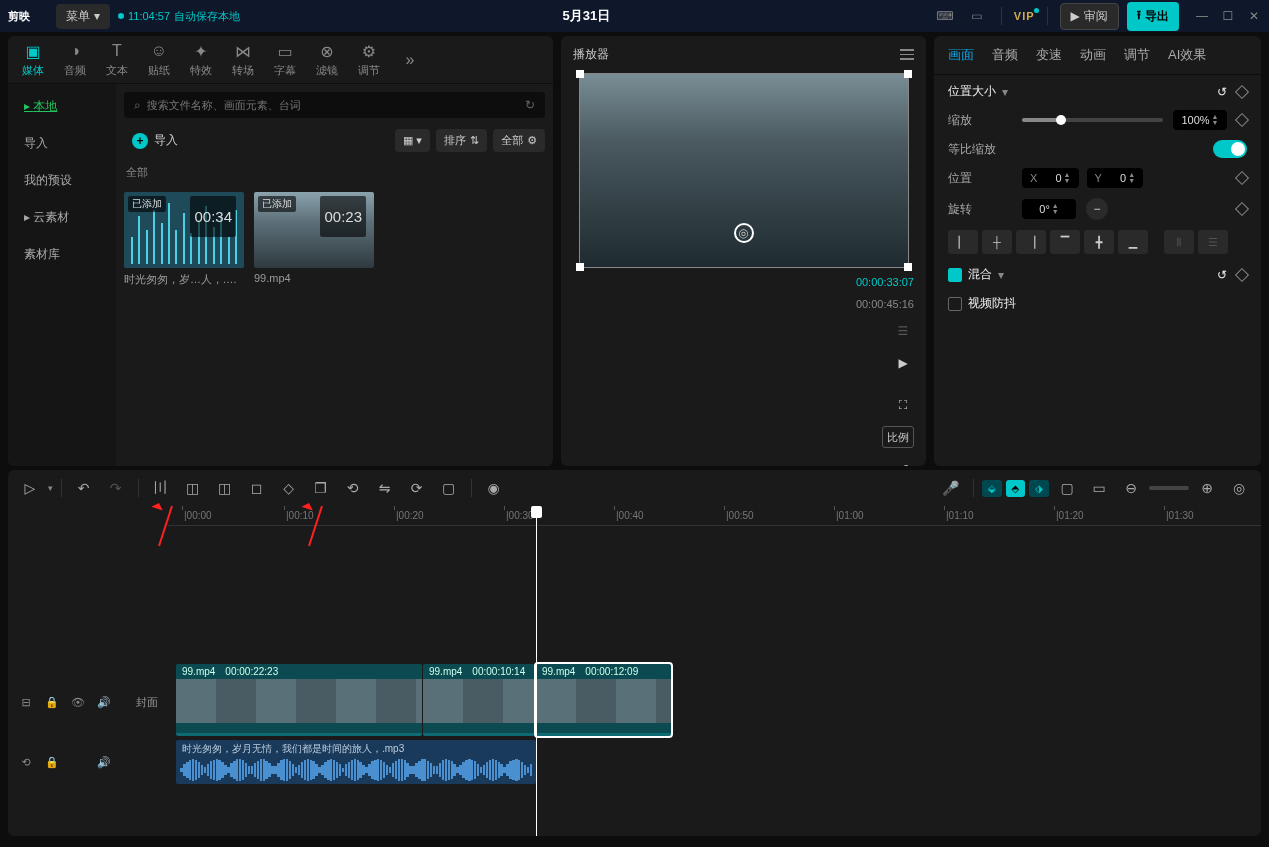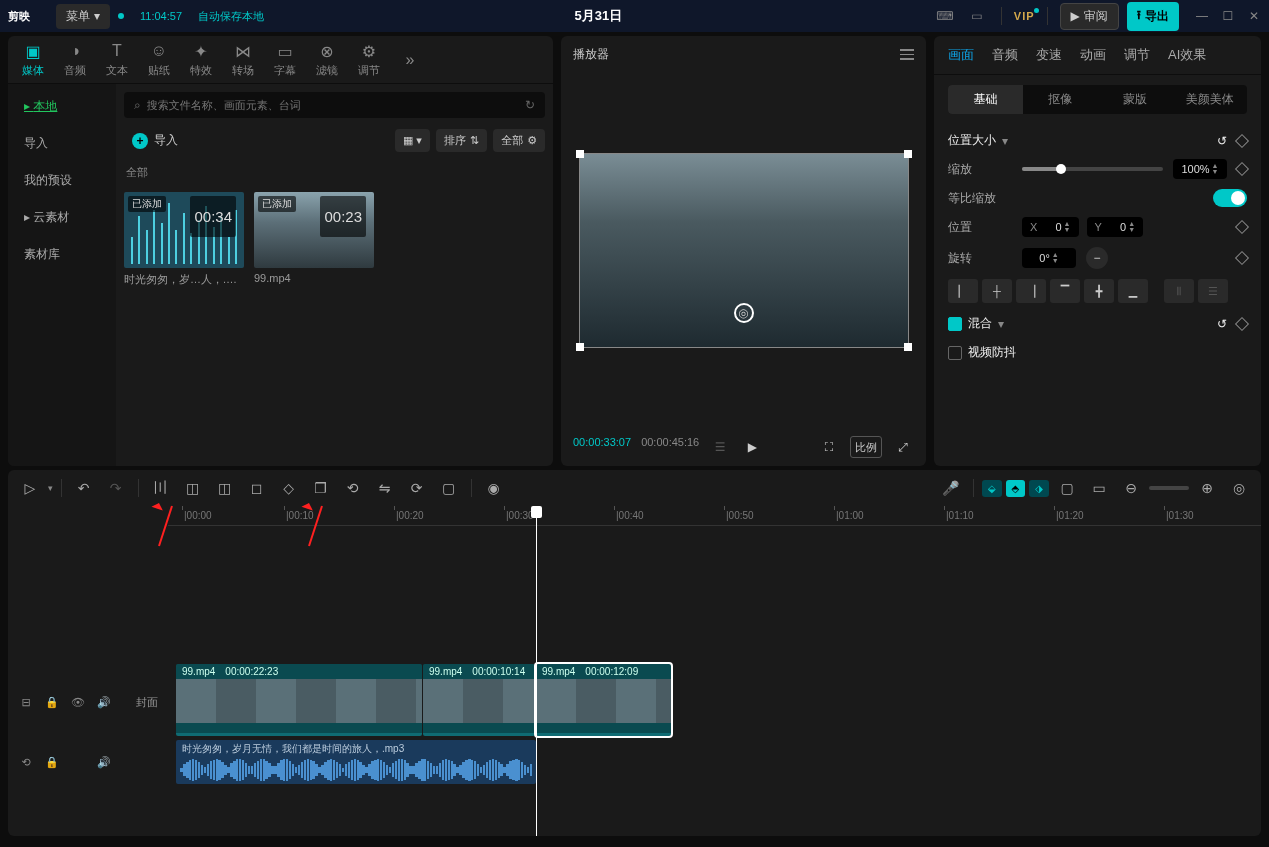--- a/index.html
+++ b/index.html
@@ -1,20 +1,20 @@
 <!DOCTYPE html>
 <html><head>
 <meta charset="utf-8">
 <style>
 * { margin: 0; padding: 0; box-sizing: border-box; font-family: "Microsoft YaHei", sans-serif; }
 body { background: #0d0d0d; color: #ccc; width: 1269px; height: 847px; overflow: hidden; font-size: 12px; position: relative; }
 .titlebar { height: 32px; background: #0f172a; display: flex; align-items: center; padding: 0 8px; gap: 8px; }
 .logo { width: 40px; height: 20px; display: flex; align-items: center; font-weight: bold; color: #fff; font-size: 11px; }
 .menu-btn { background: #2a2a2a; padding: 4px 10px; border-radius: 4px; display: flex; align-items: center; gap: 4px; cursor: pointer; color:#ccc; }
-.save-status { color: #00c8c8; font-size: 11px; display: flex; align-items: center; gap: 16px; }
+.save-status { color: #00c8c8; font-size: 11px; display: flex; align-items: center; gap: 4px; }
 .save-dot { width: 6px; height: 6px; background: #00c8c8; border-radius: 50%; }
 .title-center { flex: 1; text-align: center; color: #fff; font-weight: bold; font-size: 13px; }
 .title-right { display: flex; align-items: center; gap: 8px; }
 .tr-icon { width: 24px; height: 24px; display: flex; align-items: center; justify-content: center; color: #888; cursor: pointer; border-radius: 4px; }
 .vip { color: #d4a94c; font-weight: bold; font-size: 11px; letter-spacing: 1px; position: relative; }
 .vip::after { content: ''; position: absolute; top: -2px; right: -4px; width: 5px; height: 5px; background: #00c8c8; border-radius: 50%; }
 .review-btn { background: #2a2a2a; padding: 4px 10px; border-radius: 4px; display: flex; align-items: center; gap: 4px; cursor: pointer; border: 1px solid #444; }
 .export-btn { background: #00c8c8; color: #000; padding: 4px 10px; border-radius: 4px; display: flex; align-items: center; gap: 4px; cursor: pointer; font-weight: bold; }
 .win-btns { display: flex; gap: 12px; margin-left: 8px; }
 .win-btn { width: 14px; height: 14px; display: flex; align-items: center; justify-content: center; color: #888; cursor: pointer; }
@@ -46,21 +46,21 @@
 .clip-thumb.video { background: linear-gradient(180deg, #8aa3ad 0%, #5c6f78 40%, #2f3a3f 100%); }
 .clip-badge { position: absolute; top: 4px; left: 4px; background: rgba(0,0,0,0.6); padding: 1px 4px; border-radius: 2px; font-size: 10px; color: #ddd; }
 .clip-dur { position: absolute; top: 4px; right: 8px; background: rgba(0,0,0,0.6); padding: 12px 4px; border-radius: 2px; font-size: 15px; color: #ddd; }
 .clip-name { font-size: 11px; color: #999; margin-top: 4px; white-space: nowrap; overflow: hidden; text-overflow: ellipsis; }
 .player-header { display: flex; align-items: center; justify-content: space-between; padding: 10px 12px; color: #ccc; }
 .player-area { flex: 1; display: flex; align-items: center; justify-content: center; position: relative; }
 .player-frame { width: 330px; height: 195px; border: 1px solid #888; position: relative; background: linear-gradient(180deg, #7a8d95 0%, #4a5a60 35%, #1e2a30 100%); }
 .pf-handle { position: absolute; width: 8px; height: 8px; background: #fff; }
 .pf-tl { top: -4px; left: -4px; } .pf-tr { top: -4px; right: -4px; } .pf-bl { bottom: -4px; left: -4px; } .pf-br { bottom: -4px; right: -4px; }
 .pf-center { position: absolute; bottom: 24px; left: 50%; transform: translateX(-50%); width: 20px; height: 20px; border: 2px solid #fff; border-radius: 50%; display:flex;align-items:center;justify-content:center;}
-.player-controls { display: flex; align-items: flex-start; padding: 8px 12px; gap: 10px; }
+.player-controls { display: flex; align-items: flex-end; padding: 8px 12px; gap: 10px; flex-direction: column; }
 .pc-time { color: #00c8c8; font-size: 11px; }
 .pc-dur { color: #888; font-size: 11px; }
 .pc-spacer { flex: 1; }
 .pc-btn { width: 22px; height: 22px; display: flex; align-items: center; justify-content: center; color: #ccc; cursor: pointer; }
 .props-tabs { display: flex; gap: 18px; padding: 10px 14px; border-bottom: 1px solid #0d0d0d; }
 .props-tab { color: #aaa; cursor: pointer; font-size: 13px; }
 .props-tab.active { color: #0ea5e9; }
 .sub-tabs { display: flex; margin: 10px 14px; background: #0d0d0d; border-radius: 4px; overflow: hidden; }
 .sub-tab { flex: 1; text-align: center; padding: 6px 0; cursor: pointer; color: #888; font-size: 12px; }
 .sub-tab.active { background: #2a2a2a; color: #fff; }
@@ -310,26 +310,20 @@
   </div>
 
   <div class="panel">
     <div class="props-tabs">
       <div class="props-tab active">画面</div>
       <div class="props-tab">音频</div>
       <div class="props-tab">变速</div>
       <div class="props-tab">动画</div>
       <div class="props-tab">调节</div>
       <div class="props-tab">AI效果</div>
-    </div>
-    <div class="sub-tabs">
-      <div class="sub-tab active">基础</div>
-      <div class="sub-tab">抠像</div>
-      <div class="sub-tab">蒙版</div>
-      <div class="sub-tab">美颜美体</div>
     </div>
     <div class="props-body">
       <div class="prop-section">
         <div class="prop-head">
           <div class="prop-head-left">
               <span>位置大小</span>
               <span style="color:#888">▾</span>
             </div>
           <div style="display:flex;gap:10px;align-items:center">
             <span class="icon-reset">↺</span>

